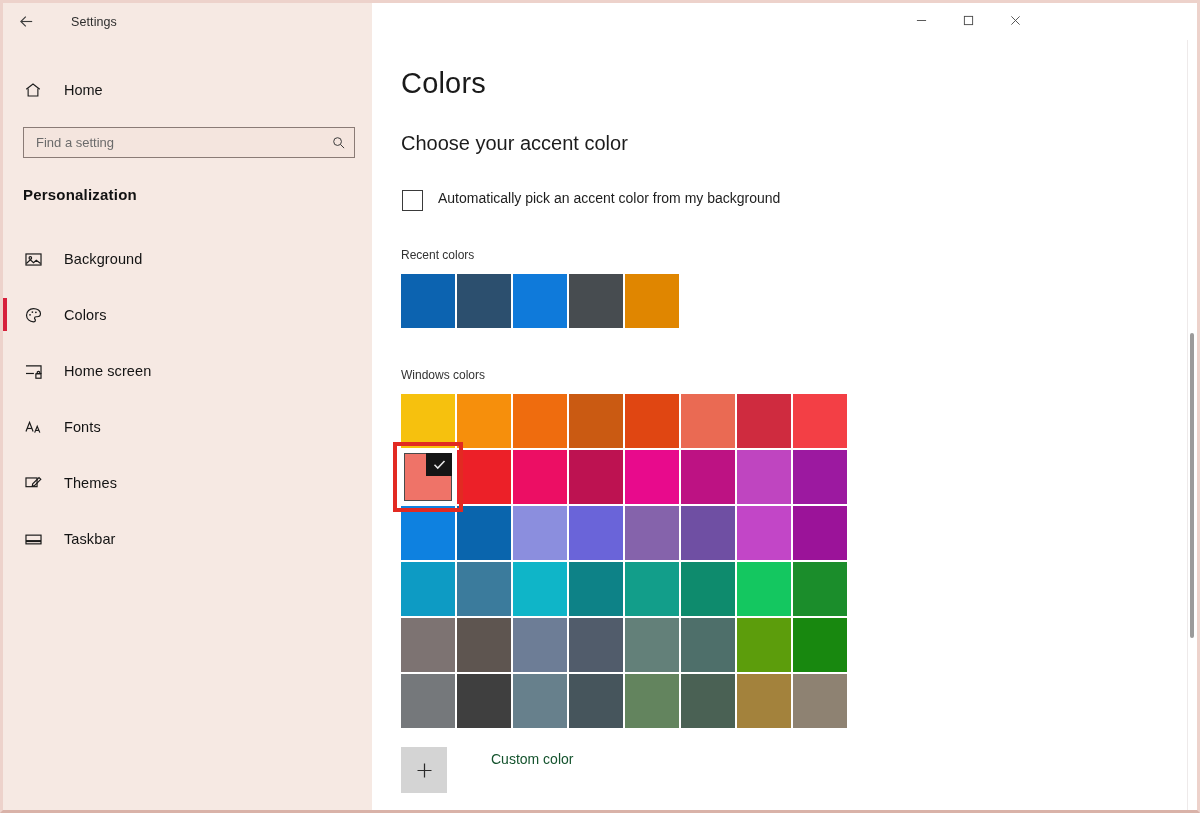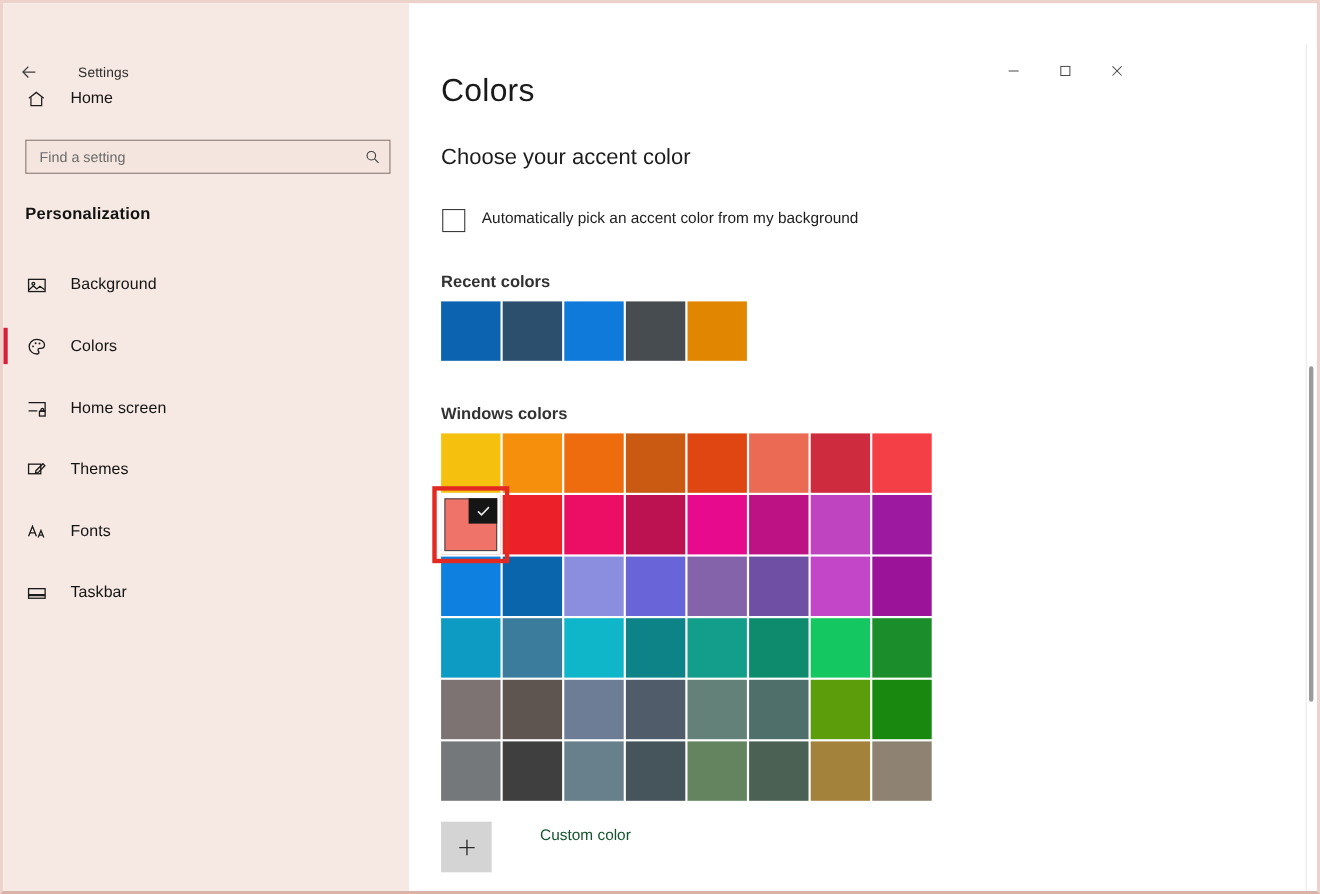--- a/index.html
+++ b/index.html
@@ -25,21 +25,20 @@
   
   #titlebar {
     position: absolute;
     top: 0; left: 0;
     width: 1036px;
     height: 37px;
     display: flex;
     align-items: center;
     background: transparent;
     z-index: 30;
-    margin-top: 44px;
   }
   #back-btn {
     width: 46px; height: 34px;
     display: flex; align-items: center; justify-content: center;
     color: #3a3a3a;
   }
   #back-btn svg { width: 17px; height: 17px; }
   #app-title {
     font-size: 12.5px;
     color: #2d2d2d;
@@ -188,23 +187,22 @@
   }
   #auto-accent-label {
     margin-left: 15px;
     font-size: 14px;
     color: #1d1d1d;
   }
 
   .group-label {
     position: absolute;
     left: 29px;
-    font-size: 15px;
+    font-size: 12px;
     color: #323232;
-    font-weight: bold;
   }
   #recent-label { top: 245px; }
   #windows-label { top: 365px; }
   
 
   .sw-grid { position: absolute; }
   .sw-row { display: flex; }
   .swatch {
     width: 54px; height: 54px;
     margin-right: 2px;
@@ -372,38 +370,38 @@
             <path d="M16.7 15v-1.6a1.6 1.6 0 013.2 0V15"></path>
           </svg>
         </span>
         <span class="nav-label">Home screen</span>
       </div>
 
       <div class="nav-item">
         <span class="sel-bar"></span>
         <span class="nav-ico">
           <svg viewBox="0 0 24 24" fill="none" stroke="currentColor" stroke-width="1.5">
-            <rect x="2.5" y="5" width="14" height="11"></rect>
-            <path d="M19 4.5l2.2 2.2-8 8-2.8.6.6-2.8z"></path>
+            <path d="M2.5 17L7 5.5 11.5 17"></path>
+              <path d="M4 13.2h6"></path>
+            <path d="M13.5 18.5l3.2-8 3.3 8"></path>
+              <path d="M14.6 15.7h4.2"></path>
           </svg>
         </span>
-        <span class="nav-label">Themes</span>
+        <span class="nav-label">Fonts</span>
       </div>
 
       <div class="nav-item">
         <span class="sel-bar"></span>
         <span class="nav-ico">
           <svg viewBox="0 0 24 24" fill="none" stroke="currentColor" stroke-width="1.5">
-            <path d="M2.5 17L7 5.5 11.5 17"></path>
-              <path d="M4 13.2h6"></path>
-            <path d="M13.5 18.5l3.2-8 3.3 8"></path>
-              <path d="M14.6 15.7h4.2"></path>
+            <rect x="2.5" y="5" width="14" height="11"></rect>
+            <path d="M19 4.5l2.2 2.2-8 8-2.8.6.6-2.8z"></path>
           </svg>
         </span>
-        <span class="nav-label">Fonts</span>
+        <span class="nav-label">Themes</span>
       </div>
 
 
       <div class="nav-item">
         <span class="sel-bar"></span>
         <span class="nav-ico">
           <svg viewBox="0 0 24 24" fill="none" stroke="currentColor" stroke-width="1.5">
             <rect x="2.5" y="6.5" width="19" height="11"></rect>
             <path d="M2.5 14h19" stroke-width="2.6"></path>
           </svg>

